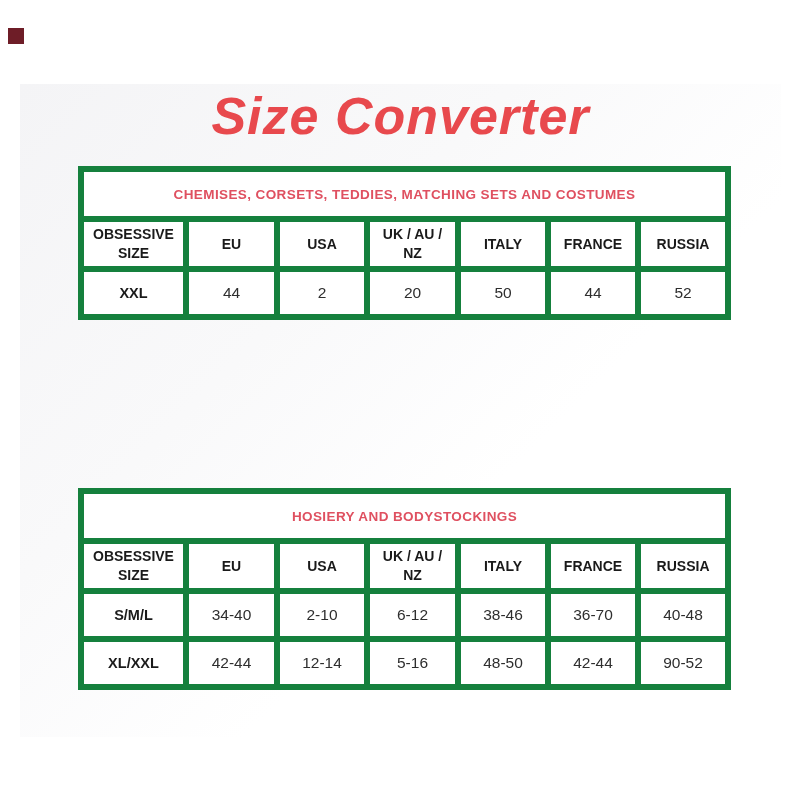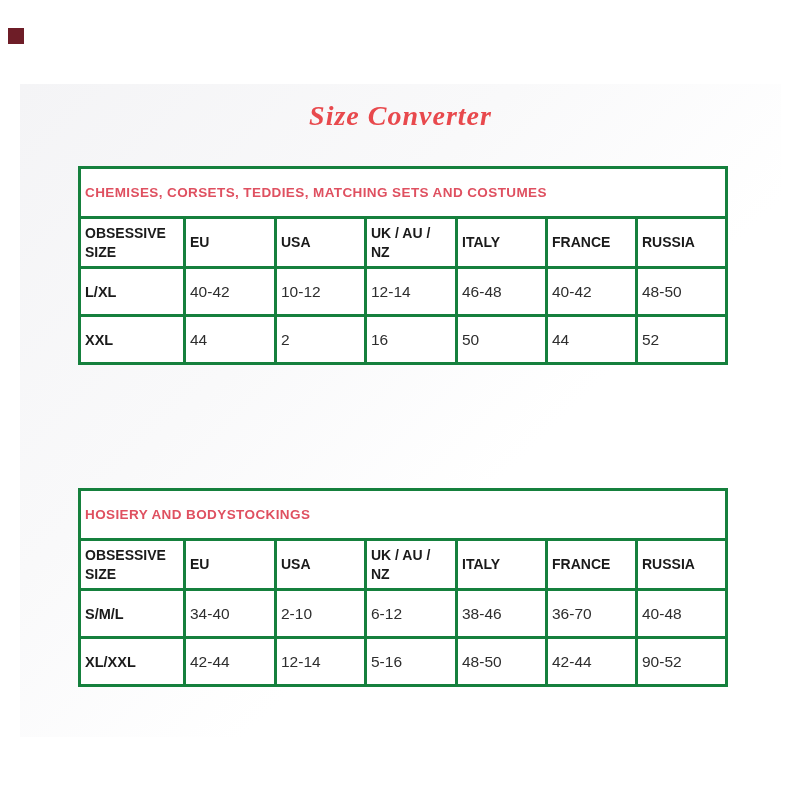--- a/index.html
+++ b/index.html
@@ -30,42 +30,42 @@
     height: 653px;
     background: linear-gradient(135deg, #f4f4f6 0%, #f9f9fa 35%, #ffffff 62%);
   }
 
   .page-title {
     position: absolute;
     left: 20px;
     top: 92px;
     width: 761px;
     text-align: center;
-    font-family: Liberation Serif, serif;
+    font-family: Liberation Sans, sans-serif;
     font-style: italic;
     font-weight: bold;
-    font-size: 28px;
+    font-size: 52px;
     line-height: 48px;
     letter-spacing: 1px;
   }
 
   .size-table {
     position: absolute;
     left: 78px;
     border-collapse: collapse;
     table-layout: fixed;
     width: 647px;
     background: #ffffff;
   }
   .size-table.first  { top: 166px; }
   .size-table.second { top: 488px; }
 
   .size-table th, .size-table td {
-    border: 3px solid #15803d;
-    text-align: left;
+    border: 6px solid #15803d;
+    text-align: center;
     vertical-align: middle;
     padding: 2px 4px;
     box-sizing: border-box;
   }
 
   .caption-cell {
     height: 50px;
     font-weight: bold;
     font-size: 13.5px;
     letter-spacing: 0.4px;
@@ -121,33 +121,24 @@
           <th>EU</th>
           <th>USA</th>
           <th>UK / AU / NZ</th>
           <th>ITALY</th>
           <th>FRANCE</th>
           <th>RUSSIA</th>
         </tr>
     </thead>
     <tbody>
         <tr>
-          <td class="size-col">L/XL</td>
-          <td>40-42</td>
-          <td>10-12</td>
-          <td>12-14</td>
-          <td>46-48</td>
-          <td>40-42</td>
-          <td>48-50</td>
-        </tr>
-        <tr>
           <td class="size-col">XXL</td>
           <td>44</td>
           <td>2</td>
-          <td>16</td>
+          <td>20</td>
           <td>50</td>
           <td>44</td>
           <td>52</td>
         </tr>
       </tbody>
   </table>
 
   <table class="size-table second">
     <colgroup>
       <col style="width:105px">

